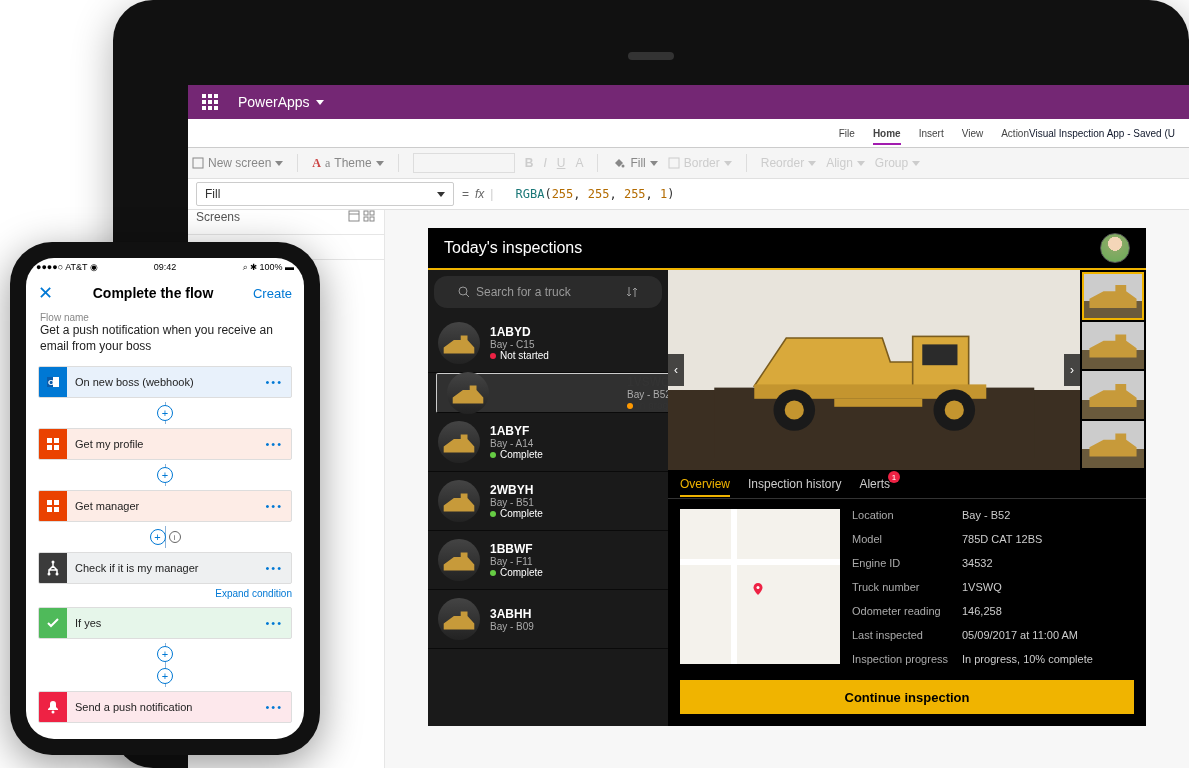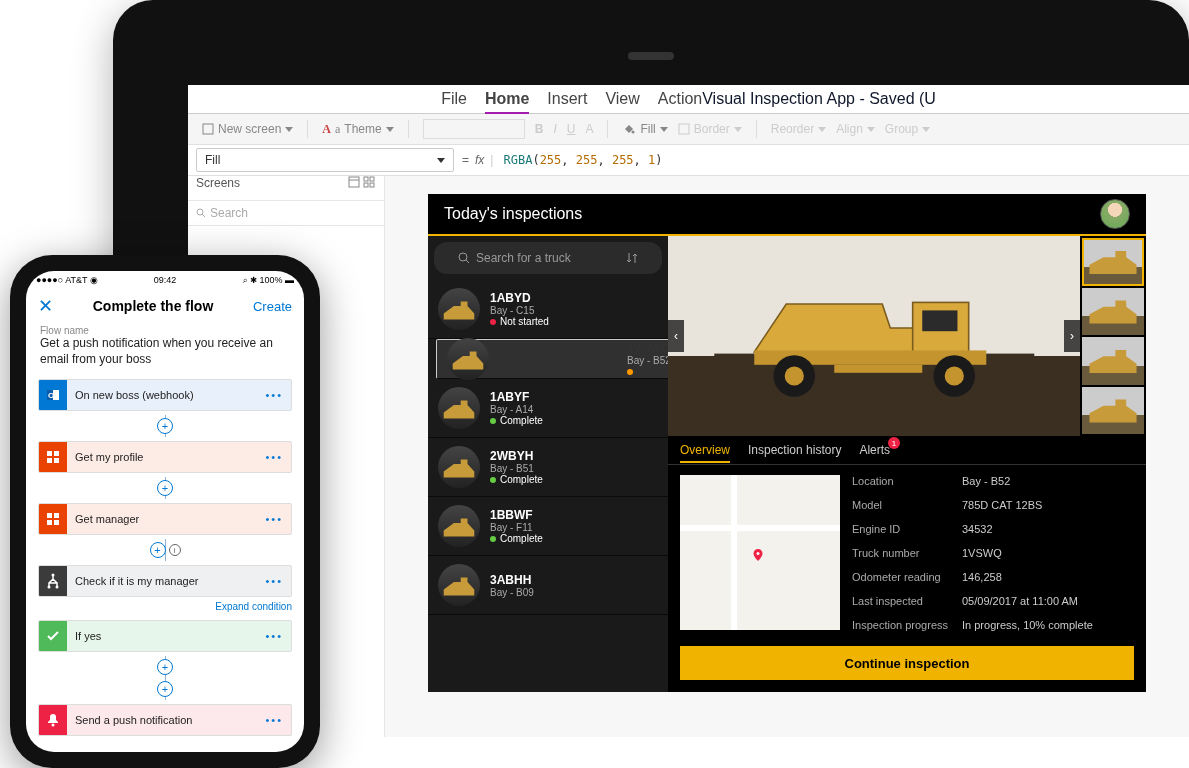--- a/index.html
+++ b/index.html
@@ -6,25 +6,25 @@
   
   .tablet{position:absolute;left:113px;top:0;width:1076px;height:768px;background:#111;border-radius:40px;box-shadow:0 10px 40px rgba(0,0,0,.3)}
   .tablet::before{content:'';position:absolute;left:50%;top:52px;width:46px;height:8px;background:#333;border-radius:4px;transform:translateX(-50%)}
   .tablet-screen{position:absolute;left:75px;right:0;top:85px;bottom:0;background:#fff;overflow:hidden}
 
   .titlebar{height:34px;background:#742774;display:flex;align-items:center;color:#fff}
   .waffle{width:44px;height:34px;display:flex;align-items:center;justify-content:center}
   .waffle svg{width:16px;height:16px}
   .product{font-size:14px;padding:0 6px;display:flex;align-items:center;gap:6px}
 
-  .menubar{height:28px;background:#fff;border-bottom:1px solid #ccc;display:flex;align-items:center;padding:0 14px;font-size:16px;color:#444;justify-content:center}
+  .menubar{height:28px;background:#fff;border-bottom:1px solid #ccc;display:flex;align-items:center;padding:0 14px;font-size:10px;color:#444;justify-content:flex-end}
   .menubar-left{display:flex;gap:18px}
   .menubar .active{font-weight:600;border-bottom:2px solid #a21caf;padding-bottom:4px;margin-bottom:-6px}
 
-  .ribbon{height:30px;background:#f5f5f5;border-bottom:1px solid #e0e0e0;display:flex;align-items:center;padding:0 14px;font-size:12px;color:#888;gap:10px}
+  .ribbon{height:30px;background:#f5f5f5;border-bottom:1px solid #e0e0e0;display:flex;align-items:center;padding:0 4px;font-size:12px;color:#888;gap:10px}
   .ribbon .sep{width:1px;height:18px;background:#ddd;margin:0 4px}
   .ribbon .grp{display:flex;align-items:center;gap:4px;white-space:nowrap}
 
   .fbar{height:30px;background:#fff;border-bottom:1px solid #e0e0e0;display:flex;align-items:center;font-size:12px}
   .sel{width:240px;height:22px;border:1px solid #ccc;margin:0 8px;border-radius:2px;display:flex;align-items:center;padding:0 8px;justify-content:space-between;color:#333}
   .fx{font-style:italic;color:#666;padding:0 6px}
   .formula{font-family:Consolas,monospace;color:#333}
   .formula .fn{color:#1b7878}
   .formula .num{color:#b36b00}
 
@@ -77,21 +77,21 @@
   .map{width:160px;background:#f4f2ec;position:relative}
   .map::before,.map::after{content:'';position:absolute;background:#fff}
   .map::before{top:32%;left:0;right:0;height:6px}
   .map::after{left:32%;top:0;bottom:0;width:6px}
   .pin{position:absolute;left:45%;top:48%;width:12px;height:12px}
   .grid{display:grid;grid-template-columns:110px 1fr;row-gap:12px;color:#ccc;flex:1}
   .grid .k{color:#aaa}
   .cta{height:34px;background:#f0b400;color:#000;display:flex;align-items:center;justify-content:center;font-weight:600;font-size:13px;margin:6px 12px 12px}
 
   
-  .phone{position:absolute;left:10px;top:255px;width:310px;height:513px;background:#111;border-radius:42px;box-shadow:0 10px 40px rgba(0,0,0,.4);z-index:5}
+  .phone{position:absolute;left:10px;top:242px;width:310px;height:513px;background:#111;border-radius:42px;box-shadow:0 10px 40px rgba(0,0,0,.4);z-index:5}
   .phone-screen{position:absolute;inset:16px;background:#fff;border-radius:28px;overflow:hidden;font-size:12px}
   .status{height:18px;display:flex;align-items:center;justify-content:space-between;padding:0 10px;font-size:9px;color:#000}
   .status .mid{position:absolute;left:50%;transform:translateX(-50%)}
   .nav{height:34px;display:flex;align-items:center;justify-content:space-between;padding:0 12px}
   .nav .x{color:#0078d4;font-size:18px}
   .nav .ttl{font-weight:600;font-size:14px}
   .nav .cr{color:#0078d4;font-size:13px}
   .flowname{font-size:10px;color:#888;padding:2px 14px 0}
   .desc{font-size:12px;color:#222;padding:0 14px 8px;line-height:1.3}
   .flow{padding:0 12px}
@@ -116,20 +116,41 @@
 
   svg{display:block}
   .caret{width:0;height:0;border-left:4px solid transparent;border-right:4px solid transparent;border-top:5px solid currentColor;display:inline-block}
 </style>
 </head>
 <body>
 
 <div class="tablet">
   <div class="tablet-screen">
 
+    <div class="titlebar">
+      <div class="waffle">
+        <svg viewBox="0 0 12 12">
+            <g fill="#fff">
+              <rect width="3" height="3"></rect>
+              <rect x="4.5" width="3" height="3"></rect>
+              <rect x="9" width="3" height="3"></rect>
+              <rect y="4.5" width="3" height="3"></rect>
+              <rect x="4.5" y="4.5" width="3" height="3"></rect>
+              <rect x="9" y="4.5" width="3" height="3"></rect>
+              <rect y="9" width="3" height="3"></rect>
+              <rect x="4.5" y="9" width="3" height="3"></rect>
+              <rect x="9" y="9" width="3" height="3"></rect>
+            </g>
+          </svg>
+      </div>
+      <div class="product">
+        <span>PowerApps</span>
+        <span class="caret" style="color:#fff"></span>
+      </div>
+    </div>
 
     <div class="menubar">
       <div class="menubar-left">
         <span>File</span>
         <span class="active">Home</span>
         <span>Insert</span>
         <span>View</span>
         <span>Action</span>
       </div>
       <span style="color:#0f172a">Visual Inspection App - Saved (U</span>
@@ -196,21 +217,21 @@
     </div>
 
     <div class="fbar">
       <div class="sel">
         <span>Fill</span>
         <span class="caret"></span>
       </div>
       <span style="color:#666">=</span>
       <span class="fx">fx</span>
       <span style="color:#ccc">|</span>
-      <span class="formula" style="padding-left:10px">
+      <span class="formula" style="padding-left:22px">
         <span class="fn">RGBA</span>(<span class="num">255</span>, <span class="num">255</span>, <span class="num">255</span>, <span class="num">1</span>)
       </span>
     </div>
 
     <div class="body">
       <div class="left-col">
         <div class="tree-hdr">
           <span>Screens</span>
           <span>
             <svg width="28" height="12">

